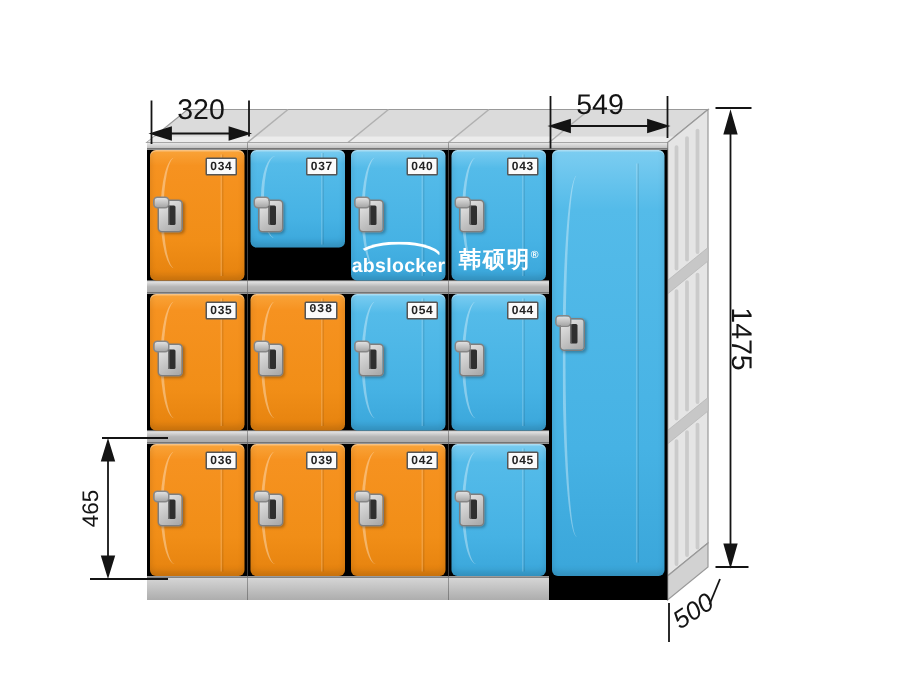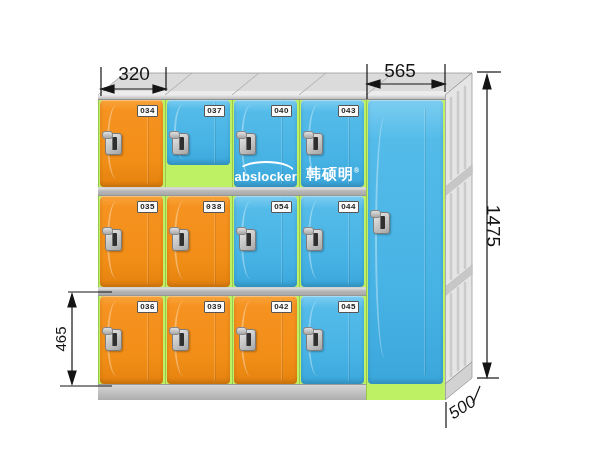--- a/index.html
+++ b/index.html
@@ -2,21 +2,21 @@
 <html><head>
 <meta charset="utf-8">
 <style>
   html,body{margin:0;padding:0;background:#ffffff;}
   .stage{position:relative;width:600px;height:450px;background:#ffffff;overflow:hidden;
          font-family:"Liberation Sans",sans-serif;}
   .stage svg{position:absolute;left:0;top:0;pointer-events:none;}
   #scene{z-index:0;}
   #front-face{position:absolute;left:98px;top:95px;width:347px;height:305px;z-index:1;}
   #dims{z-index:2;}
-  .col{position:absolute;top:0;height:305px;background:#bef264;
+  .col{position:absolute;top:0;height:305px;background:#000000;
        box-shadow:inset 1px 0 0 rgba(0,0,0,.18);}
   .cap{position:absolute;top:0;left:0;right:0;height:5px;box-sizing:border-box;
        background:linear-gradient(180deg,#ebebeb,#bdbdbd);border-bottom:1px solid #8f8f8f;}
   .divider{position:absolute;left:0;right:0;box-sizing:border-box;
        background:linear-gradient(180deg,#e0e0e0,#b6b6b6 45%,#a9a9a9);
        border-top:1px solid #d2d2d2;border-bottom:1px solid #969696;}
   .plinth{position:absolute;left:0;right:0;top:289px;height:16px;box-sizing:border-box;
        background:linear-gradient(180deg,#d6d6d6,#adadad);border-top:1px solid #9a9a9a;}
   .door{position:absolute;left:2px;right:2px;border-radius:4px;overflow:hidden;
        box-shadow:inset 0 1px 0 rgba(255,255,255,.35), inset 0 -3px 4px rgba(0,0,0,.14);}
@@ -247,17 +247,17 @@
           <polygon points="72,384 68,371 76,371"></polygon>
       </g>
       <g>
         <line x1="446" y1="402" x2="446" y2="428"></line>
           <line x1="473" y1="403" x2="480" y2="386"></line>
       </g>
     </g>
   </svg>
 
   <div class="dim-label" id="dim-320">320</div>
-  <div class="dim-label" id="dim-382">565</div>
+  <div class="dim-label" id="dim-382">549</div>
   <div class="dim-label" id="dim-1475">1475</div>
   <div class="dim-label" id="dim-465">465</div>
   <div class="dim-label" id="dim-500">500</div>
 </div>
 
 </body></html>

